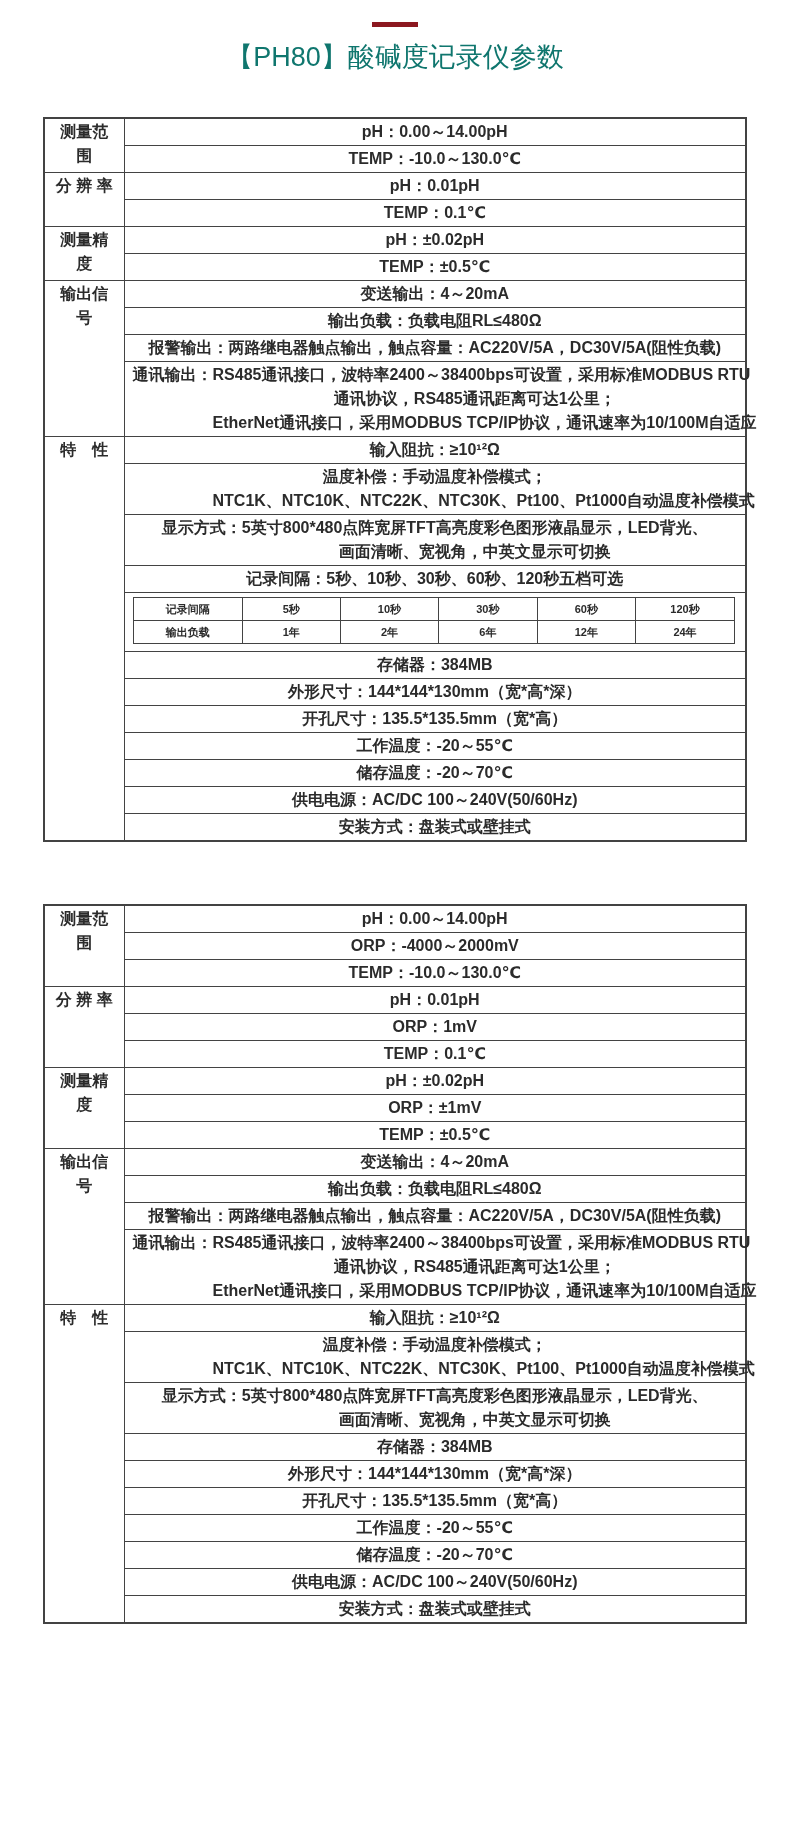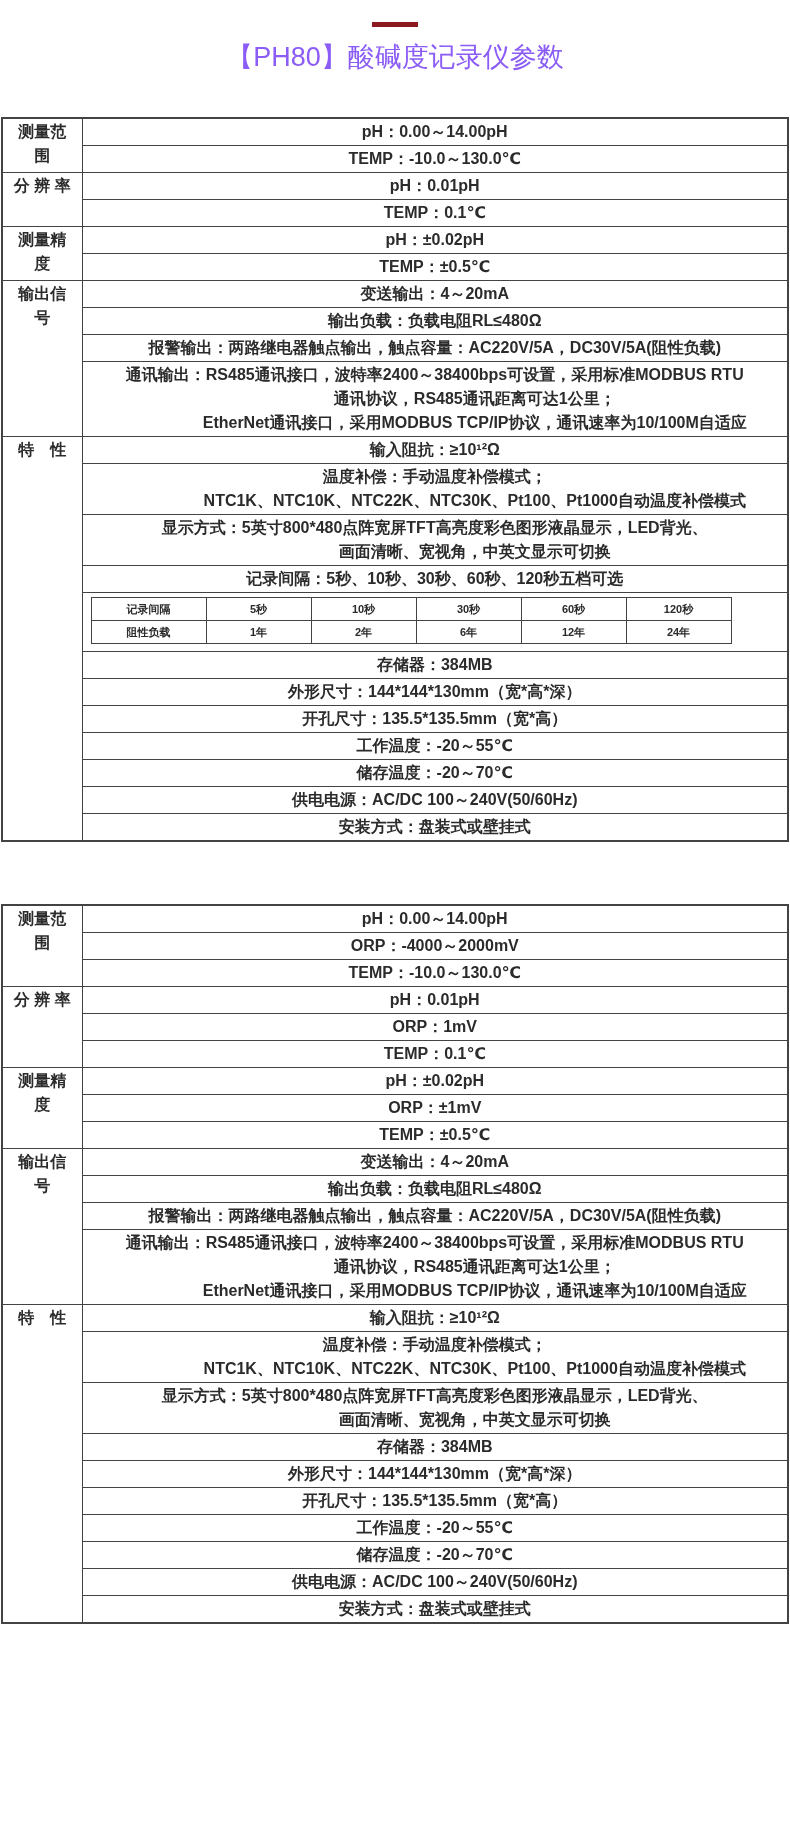--- a/index.html
+++ b/index.html
@@ -17,24 +17,24 @@
     letter-spacing:3px; color:#333333;
   }
   .divider {
     width:46px; height:5px; background:var(--accent);
     margin:22px auto 0 auto;
   }
   .spec-section { margin-top:14px; }
   .spec-section + .spec-section { margin-top:62px; }
   .section-heading {
     text-align:center; font-size:27px; font-weight:400;
-    color:#8b5cf6; line-height:1.2;
+    color:#0f766e; line-height:1.2;
   }
   table.spec {
-    width:788px; margin:44px auto 0 auto;
+    width:704px; margin:44px auto 0 auto;
     border-collapse:collapse; table-layout:fixed;
     border:2px solid var(--border);
   }
   table.spec td {
     border:1px solid var(--border);
     font-size:16px; font-weight:700; line-height:24px;
     padding:1px 8px; vertical-align:top; color:var(--text);
   }
   td.label-cell {
     text-align:center; padding:1px 2px;
@@ -159,21 +159,21 @@
                 <tbody>
                   <tr>
                     <td>记录间隔</td>
                     <td>5秒</td>
                     <td>10秒</td>
                     <td>30秒</td>
                     <td>60秒</td>
                     <td>120秒</td>
                   </tr>
                   <tr>
-                    <td>阻性负载</td>
+                    <td>输出负载</td>
                     <td>1年</td>
                     <td>2年</td>
                     <td>6年</td>
                     <td>12年</td>
                     <td>24年</td>
                   </tr>
                 </tbody>
               </table>
             </td>
           </tr>

